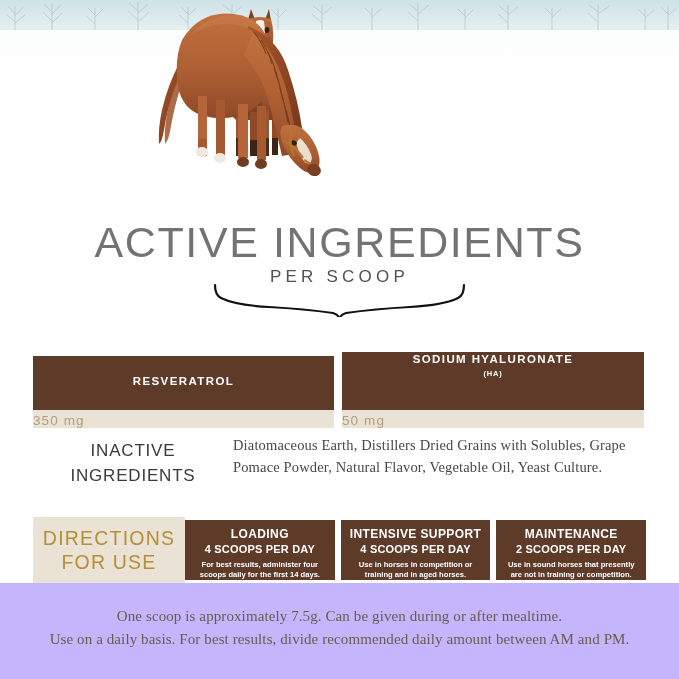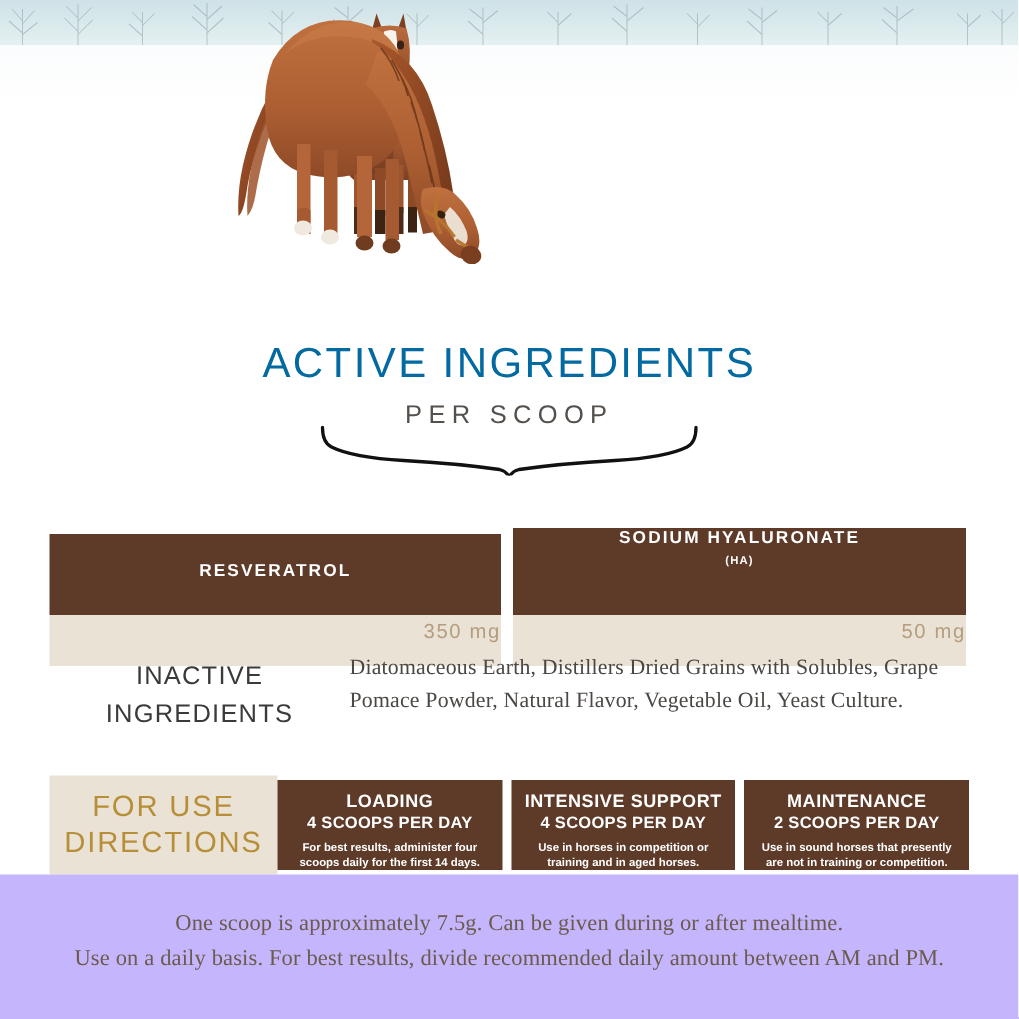--- a/index.html
+++ b/index.html
@@ -52,24 +52,24 @@
   }
 
   
   .title-block {
     position: absolute;
     left: 0; top: 222px; width: 679px;
     text-align: center;
   }
   .title-main {
     font-family: "Liberation Sans", sans-serif;
-    font-size: 28px;
+    font-size: 43px;
     font-weight: 400;
     letter-spacing: 1.6px;
-    color: #0369a1;
+    color: #737373;
     line-height: 40px;
     white-space: nowrap;
   }
   .title-sub {
     margin-top: 5px;
     font-family: "Liberation Sans", sans-serif;
     font-size: 17px;
     font-weight: 400;
     letter-spacing: 4.2px;
     color: #55504c;
@@ -121,22 +121,22 @@
   }
   .active-abbr {
     font-size: 7.5px;
     font-weight: bold;
     letter-spacing: 0.8px;
     margin-top: 3px;
     line-height: 10px;
   }
   .active-amt {
     background: #eae2d5;
-    height: 34px;
-    text-align: right;
+    height: 18px;
+    text-align: left;
     color: #b49d7e;
     font-size: 13.5px;
     letter-spacing: 1.1px;
     line-height: 22px;
   }
 
   
   .inactive {
     position: absolute;
     left: 33px;
@@ -398,22 +398,22 @@
   <div class="inactive">
     <div class="inactive-label">
       <div>INACTIVE</div>
       <div>INGREDIENTS</div>
     </div>
     <div class="inactive-text">Diatomaceous Earth, Distillers Dried Grains with Solubles, Grape Pomace Powder, Natural Flavor, Vegetable Oil, Yeast Culture.</div>
   </div>
 
   <div class="directions">
     <div class="dir-label">
+      <div>DIRECTIONS</div>
       <div>FOR USE</div>
-      <div>DIRECTIONS</div>
     </div>
     <div class="dir-cards">
       <div class="dir-card">
         <div class="dir-title">LOADING</div>
         <div class="dir-dose">4 SCOOPS PER DAY</div>
         <div class="dir-note">For best results, administer four scoops daily for the first 14 days.</div>
       </div>
       <div class="dir-card">
         <div class="dir-title">INTENSIVE SUPPORT</div>
         <div class="dir-dose">4 SCOOPS PER DAY</div>

